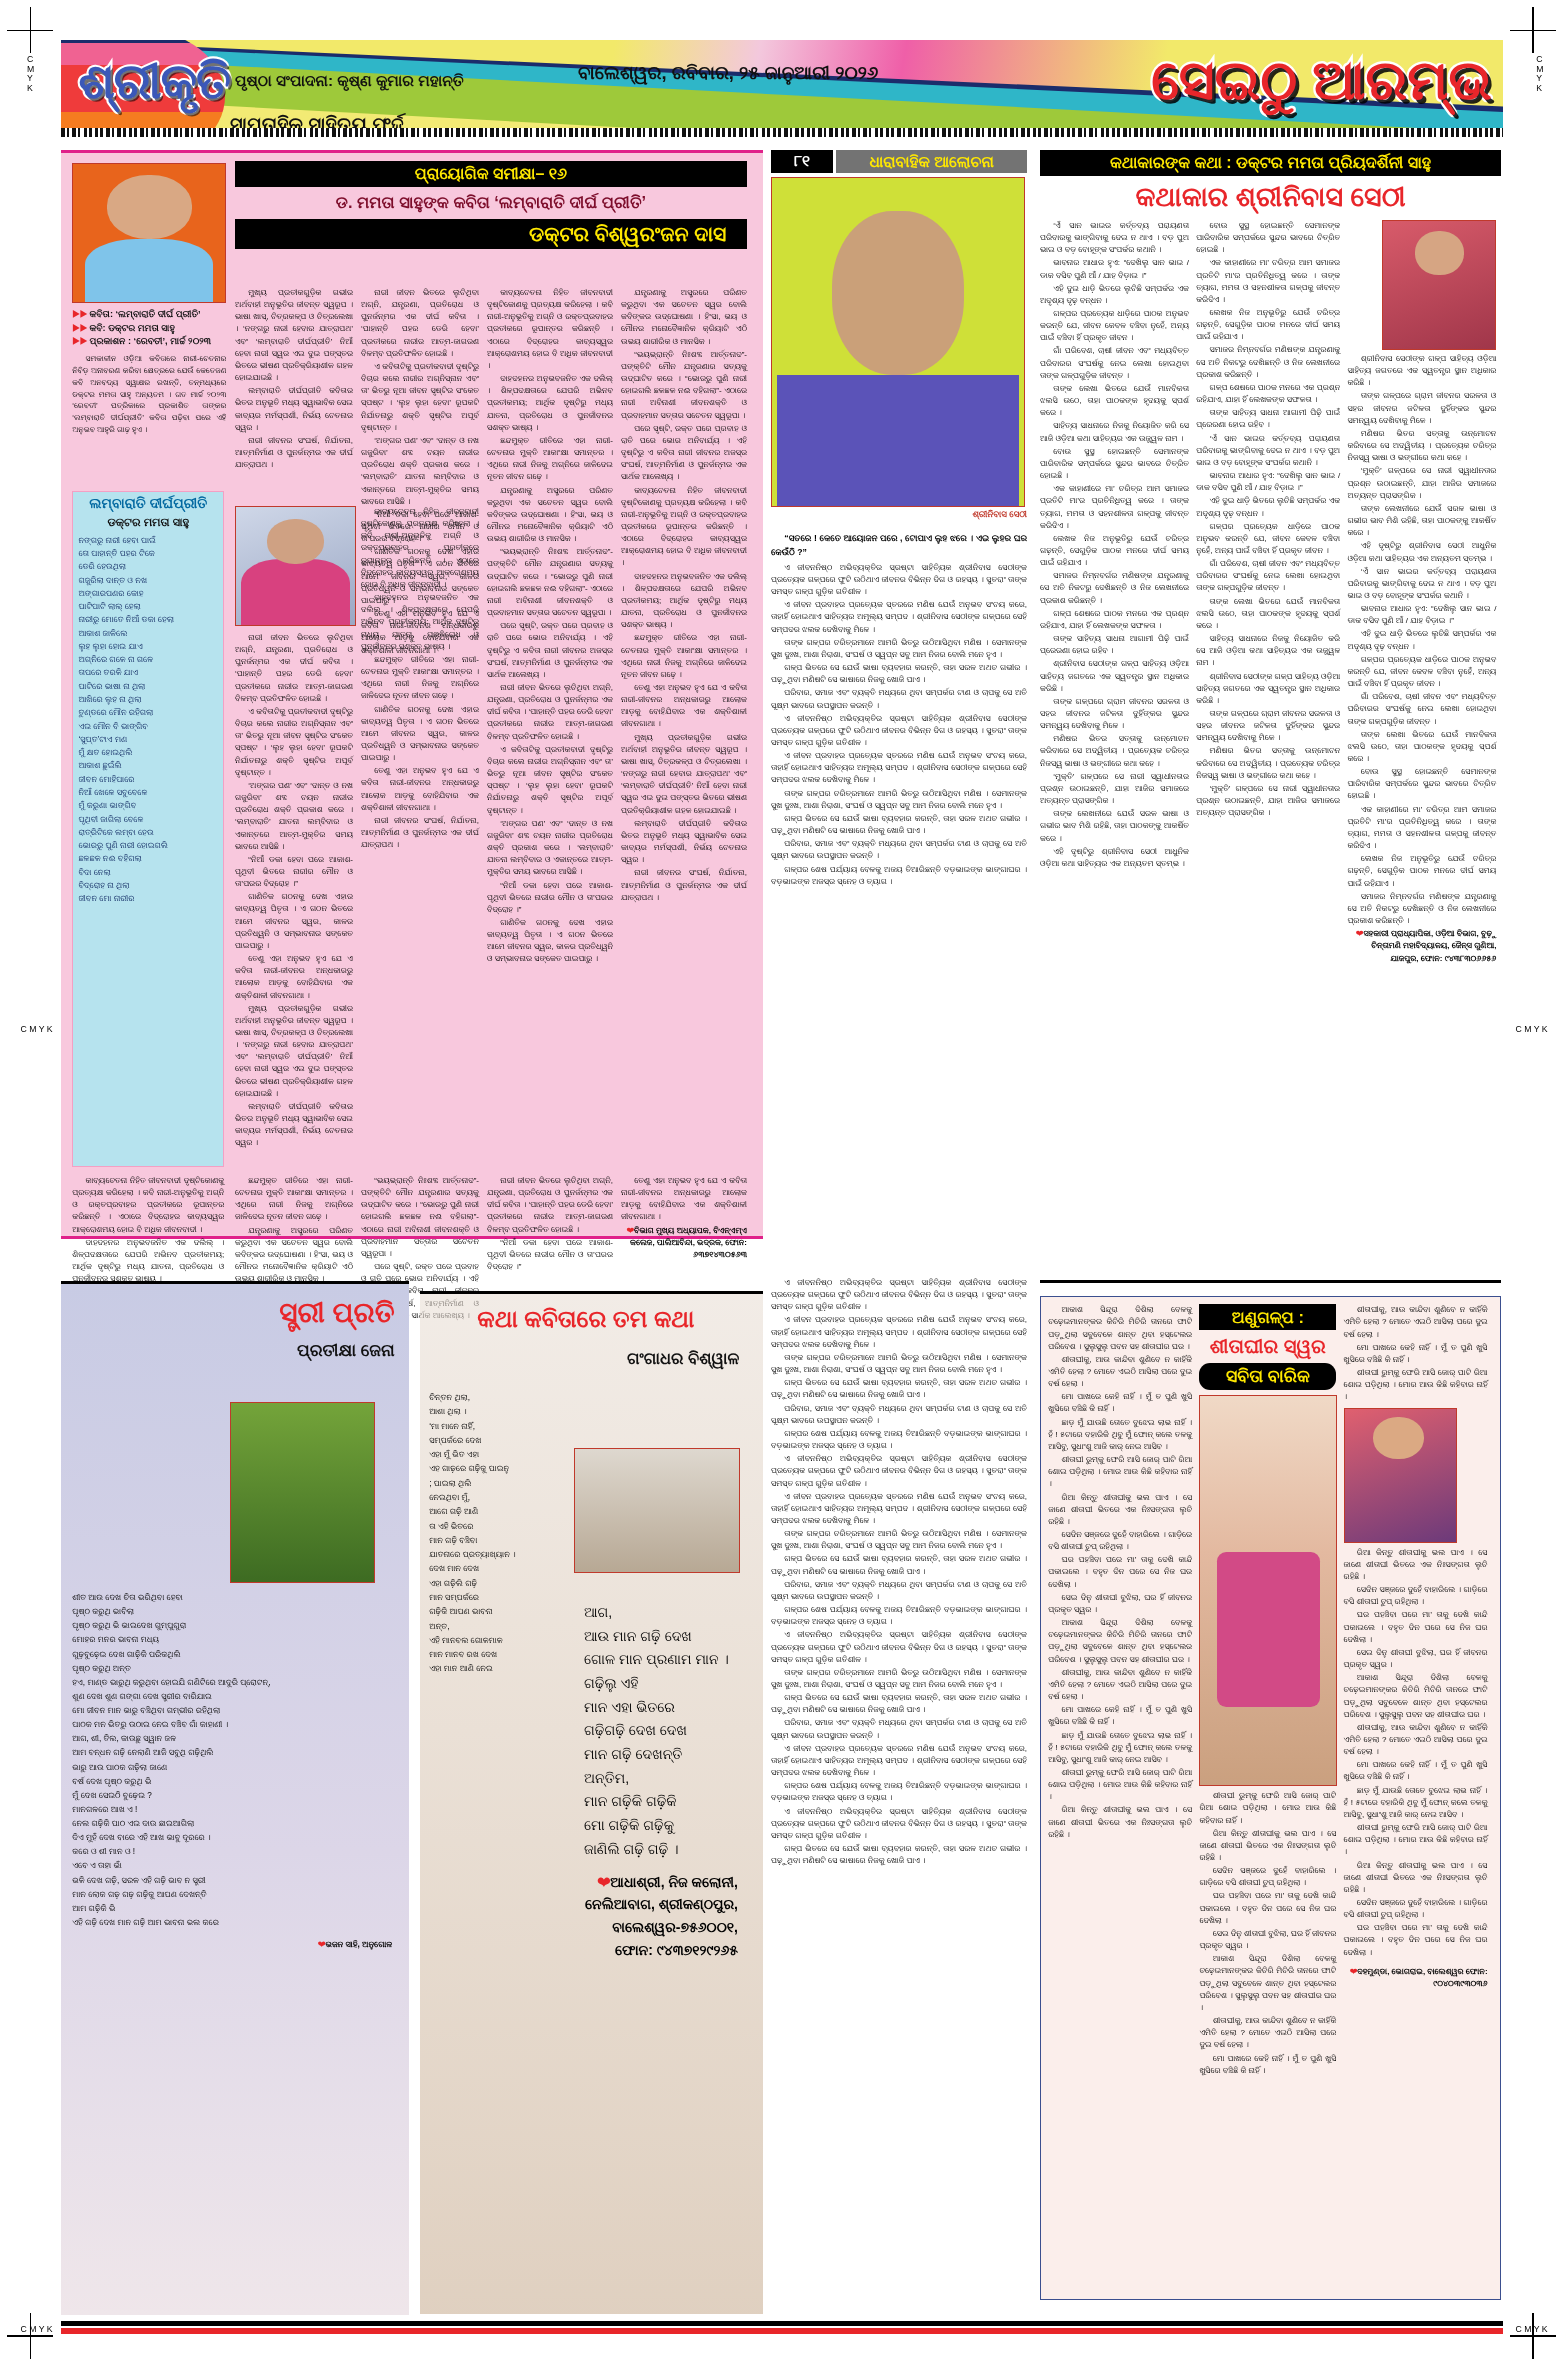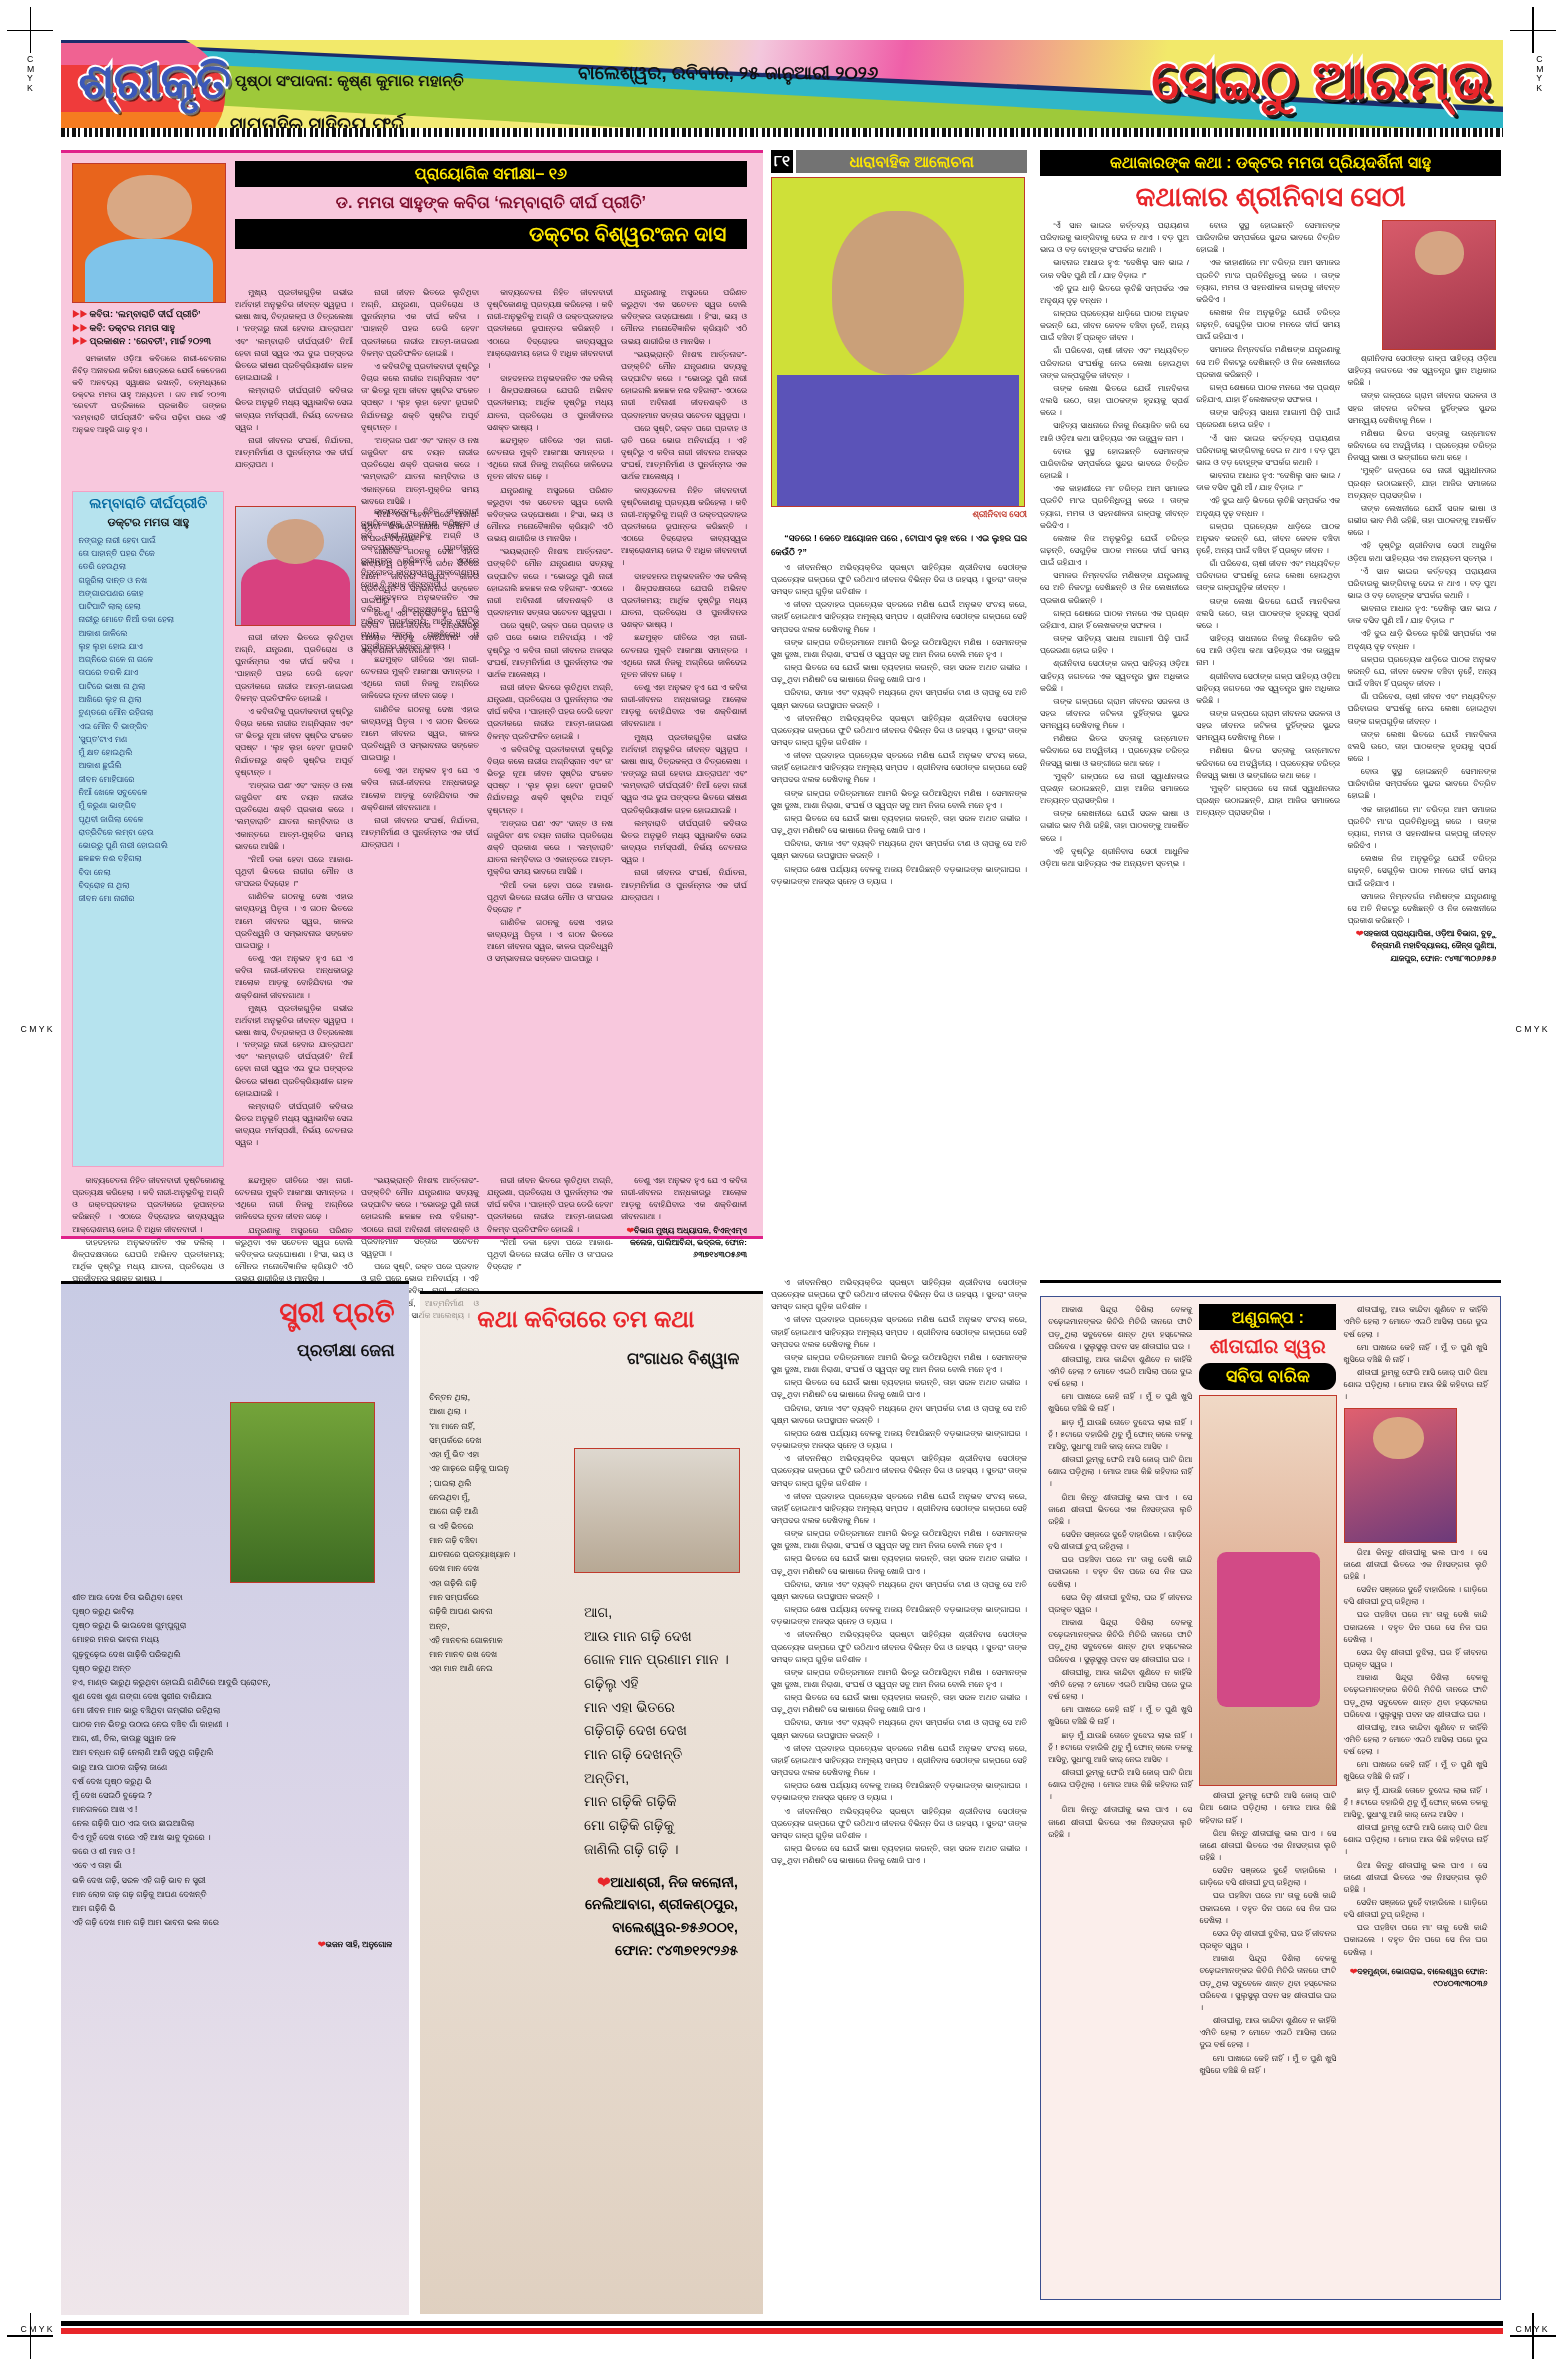--- a/index.html
+++ b/index.html
@@ -228,21 +228,21 @@
         <p>“ନିଆଁ ଡକା ହେବା ପରେ ଆକାଶ-ପୃଥିବୀ ଭିତରେ ନାରୀର ମୌନ ଓ ତା’ପରର ବିଦ୍ରୋହ ।”</p>
     </div>
     <div class="body-txt" style="position:absolute;left:560px;top:1022px;width:126px;">
       <p>ତେଣୁ ଏହା ଅନୁଭବ ହୁଏ ଯେ ଏ କବିତା ନାରୀ-ଜୀବନର ଅନ୍ଧକାରରୁ ଆଲୋକ ଆଡ଼କୁ ବୋହିଯିବାର ଏକ ଶକ୍ତିଶାଳୀ ଜୀବନଗାଥା ।</p>
       <p style="text-indent:0;text-align:right;font-weight:bold;"><span class="heart">❤</span><span>ବିଭାଗ ମୁଖ୍ୟ ଅଧ୍ୟାପକ, ବିଏନ୍‌ଏମ୍‌ଏ କଲେଜ, ପାଲିଆବିନ୍ଦା, ଭଦ୍ରକ, ଫୋନ: ୬୩୭୧୪୩୦୫୬୩</span></p>
     </div>
   </div>
 
   <div class="col" style="left:771px;top:150px;width:256px;height:1119px;background:#fff;padding:0;">
     <div style="display:flex;align-items:stretch;gap:3.1px;">
-      <div style="background:#000;color:#fff;font-weight:bold;font-size:15.4px;padding:2px 3px;">୮୧</div>
+      <div style="background:#000;color:#fff;font-weight:bold;font-size:15.4px;padding:2px 23px;">୮୧</div>
       <div style="flex:1;background:#737373;color:#ffe800;font-weight:bold;font-size:15.4px;text-align:center;padding:2.6px 0;">ଧାରାବାହିକ ଆଲୋଚନା</div>
     </div>
     <div class="photo ph-man2" style="margin-top:4.1px;width:252px;height:328px;"></div>
     <div style="font-size:8.7px;font-weight:bold;color:#c0392b;text-align:right;margin:2px 0 12px 0;">ଶ୍ରୀନିବାସ ସେଠୀ</div>
     <div class="body-txt" style="font-size:8.7px;font-weight:bold;">
       <p>“ସତରେ ! କେତେ ଆୟୋଜନ ପରେ , ଟୋପାଏ ଲୁହ ଝରେ । ଏଇ ଲୁହର ଘର କେଉଁଠି ?”</p>
     </div>
     <div class="body-txt" style="margin-top:3.1px;">
       <p>ଏ ଜୀବନନିଷ୍ଠ ଅଭିବ୍ୟକ୍ତିର ସ୍ରଷ୍ଟା ସାହିତ୍ୟିକ ଶ୍ରୀନିବାସ ସେଠୀଙ୍କ ପ୍ରତ୍ୟେକ ଗଳ୍ପରେ ଫୁଟି ଉଠିଥାଏ ଜୀବନର ବିଭିନ୍ନ ଦିଗ ଓ ରହସ୍ୟ । ସୁତରାଂ ତାଙ୍କ ସମସ୍ତ ଗଳ୍ପ ଗୁଡ଼ିକ ଗତିଶୀଳ ।</p>
         <p>ଏ ଜୀବନ ପ୍ରବାହର ପ୍ରତ୍ୟେକ ସ୍ତରରେ ମଣିଷ ଯେଉଁ ଅନୁଭବ ସଂଚୟ କରେ, ତାହାହିଁ ହୋଇଥାଏ ସାହିତ୍ୟର ଅମୂଲ୍ୟ ସମ୍ପଦ । ଶ୍ରୀନିବାସ ସେଠୀଙ୍କ ଗଳ୍ପରେ ସେହି ସମ୍ପଦର ଝଲକ ଦେଖିବାକୁ ମିଳେ ।</p>

